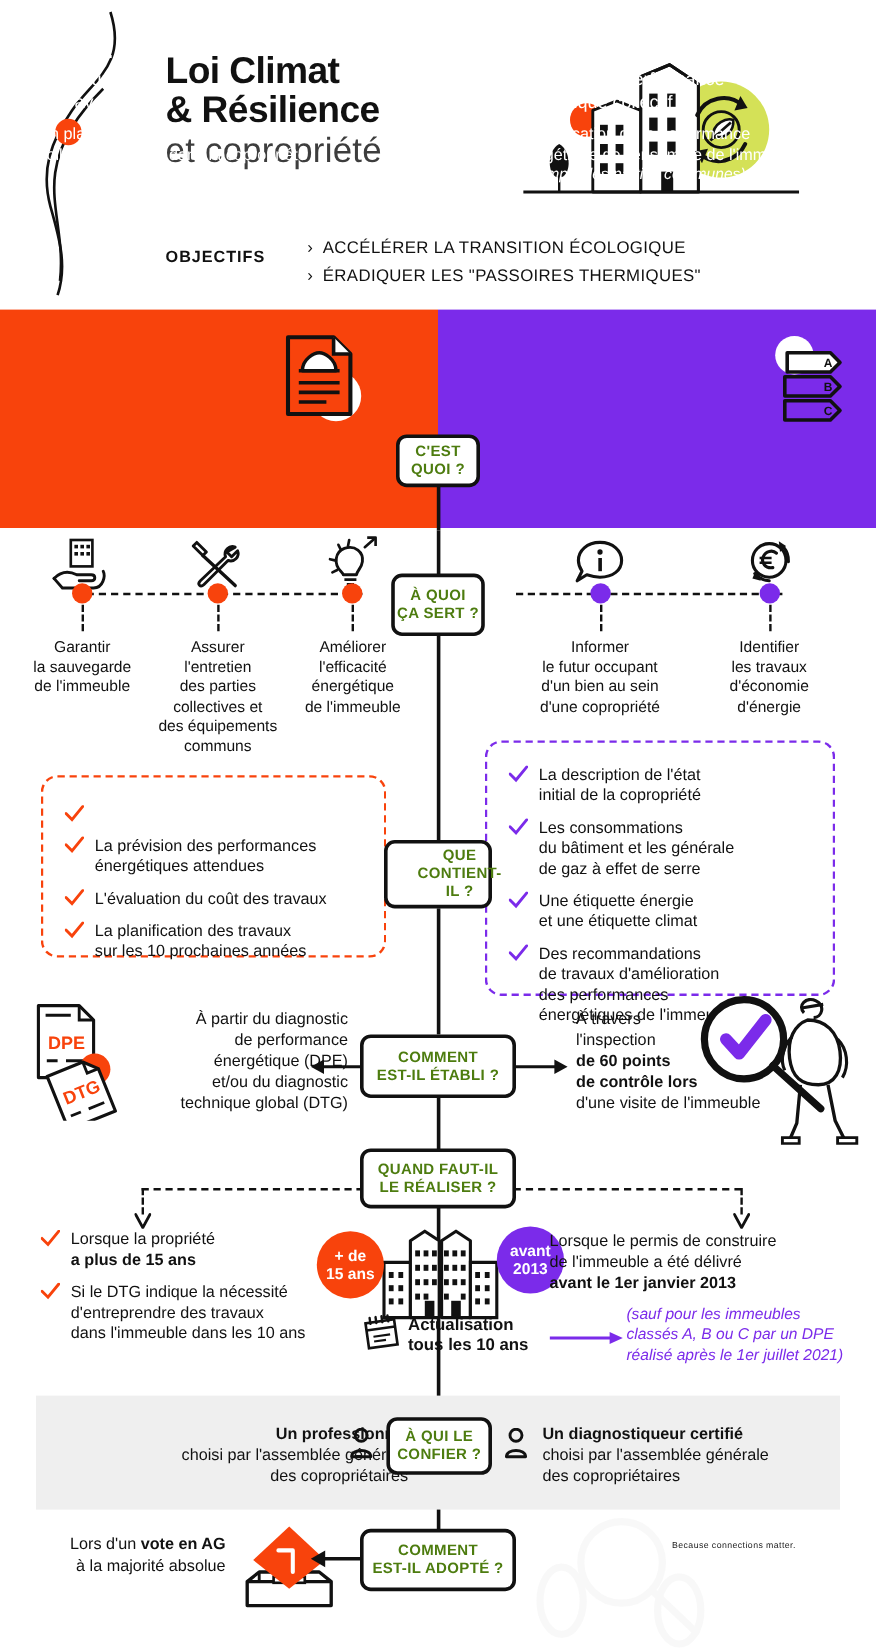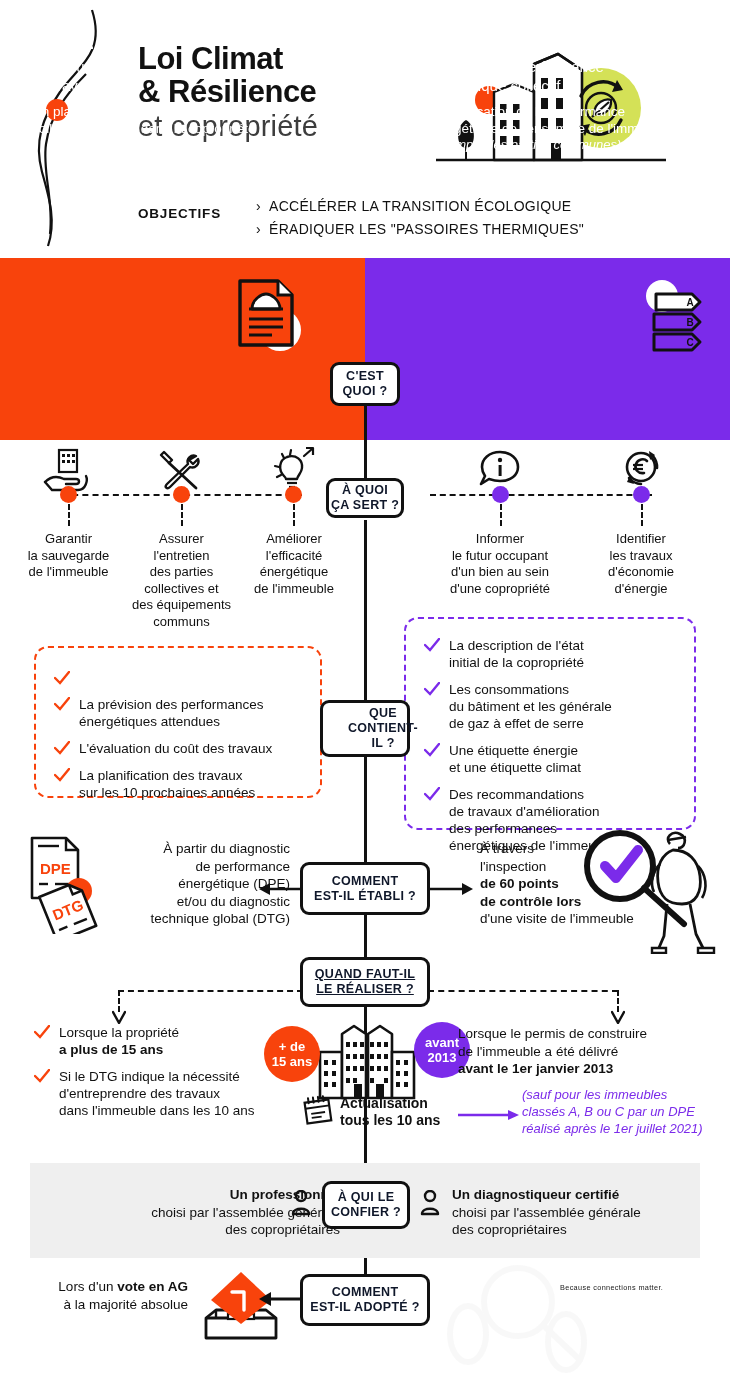--- a/index.html
+++ b/index.html
@@ -46,21 +46,21 @@
   #ppt-doc-icon{position:absolute;left:232px;top:277px;width:80px;height:78px;}
   #dpe-label-icon{position:absolute;left:640px;top:280px;width:78px;height:72px;}
 
   
   .spine{position:absolute;left:363.5px;width:3px;background:#111;}
 
   
   .node{
     position:absolute;background:#fff;border:3px solid #111;border-radius:9px;
     display:flex;align-items:center;justify-content:center;text-align:center;
-    font-weight:bold;font-size:12.5px;line-height:15px;letter-spacing:0.3px;color:#0f172a;
+    font-weight:bold;font-size:12.5px;line-height:15px;letter-spacing:0.3px;color:#4d7c0f;
     box-sizing:border-box;z-index:6;
   }
 
   
   .dashline{position:absolute;height:0;border-top:2.5px dashed #111;}
   .dot{position:absolute;width:17px;height:17px;border-radius:50%;}
   .dot.o{background:#F8430C;}
   .dot.p{background:#7B2BEA;}
   .stem{position:absolute;width:2px;border-left:2px dashed #111;}
   .usage-txt{
@@ -284,21 +284,21 @@
 <div class="dot o" style="left:285px;top:486px;"></div>
 <div class="dot p" style="left:492px;top:486px;"></div>
 <div class="dot p" style="left:633px;top:486px;"></div>
 
 <div class="stem" style="left:68px;top:504px;height:22px;"></div>
 <div class="stem" style="left:181px;top:504px;height:22px;"></div>
 <div class="stem" style="left:293px;top:504px;height:22px;"></div>
 <div class="stem" style="left:500px;top:504px;height:22px;"></div>
 <div class="stem" style="left:641px;top:504px;height:22px;"></div>
 
-<div class="node" style="left:326px;top:478px;width:78px;height:40px;">
+<div class="node" style="left:326px;top:478px;width:78px;height:52px;">
   <span style="white-space:pre-line;">À QUOI
 ÇA SERT ?</span>
 </div>
 
 <div class="usage-txt" style="left:12px;top:531px;width:113px;">
   <div>Garantir</div>
   <div>la sauvegarde</div>
   <div>de l'immeuble</div>
 </div>
 <div class="usage-txt" style="left:124px;top:531px;width:115px;">
@@ -464,21 +464,21 @@
 
 <svg class="abs" style="left:258px;top:878px;width:44px;height:22px;" viewBox="0 0 44 22">
   <line x1="44" y1="11" x2="8" y2="11" stroke="#111" stroke-width="2.6"></line>
   <path d="M1 11 L12 5 L12 17 Z" fill="#111"></path>
 </svg>
 <svg class="abs" style="left:430px;top:878px;width:44px;height:22px;" viewBox="0 0 44 22">
   <line x1="0" y1="11" x2="36" y2="11" stroke="#111" stroke-width="2.6"></line>
   <path d="M43 11 L32 5 L32 17 Z" fill="#111"></path>
 </svg>
 
-<div class="node" style="left:300px;top:957px;width:130px;height:50px;text-decoration:underline;">
+<div class="node" style="left:300px;top:957px;width:130px;height:50px;">
   <span style="white-space:pre-line;">QUAND FAUT-IL
 LE RÉALISER ?</span>
 </div>
 
 <div class="dashline" style="left:118px;top:990px;width:185px;"></div>
 <div class="dashline" style="left:428px;top:990px;width:190px;"></div>
 <div class="stem" style="left:118px;top:990px;height:22px;"></div>
 <div class="stem" style="left:617px;top:990px;height:22px;"></div>
 <svg class="abs" style="left:112px;top:1008px;width:14px;height:16px;" viewBox="0 0 14 16">
     <path d="M7 15 L1 4 M7 15 L13 4" fill="none" stroke="#111" stroke-width="2.4" stroke-linecap="round"></path>

